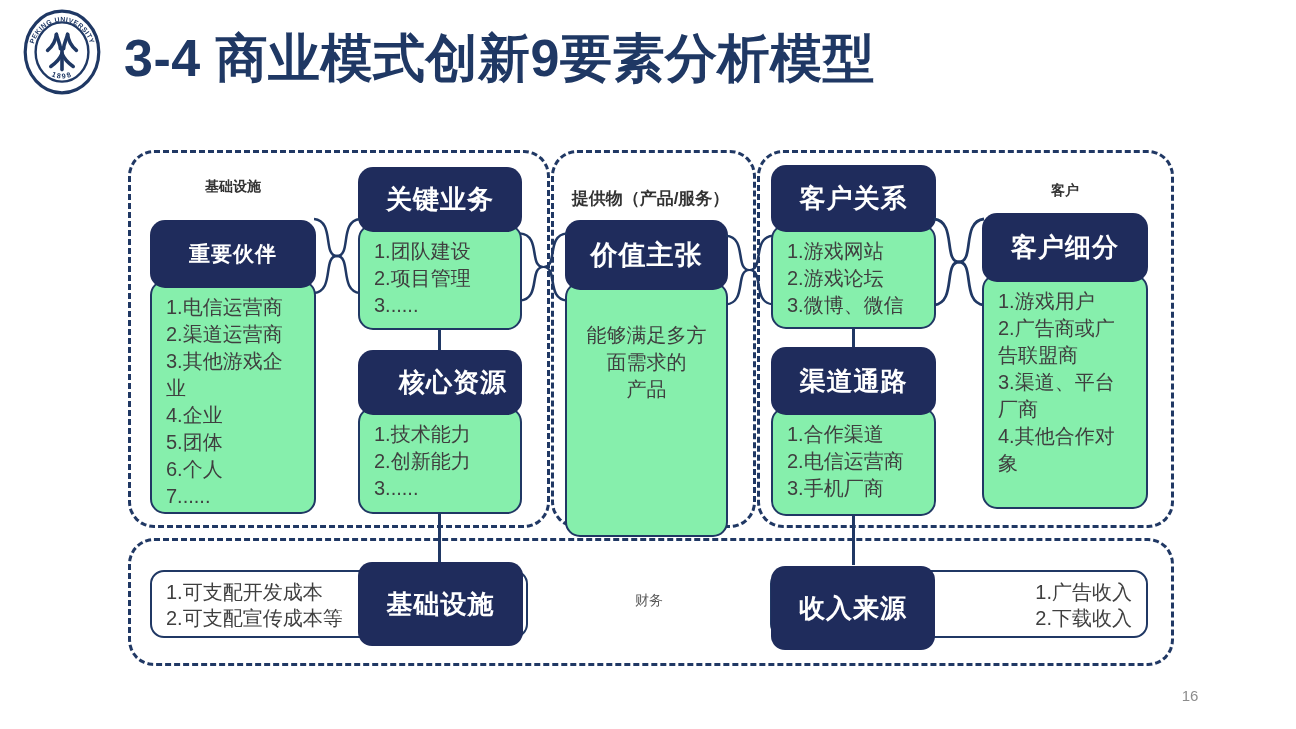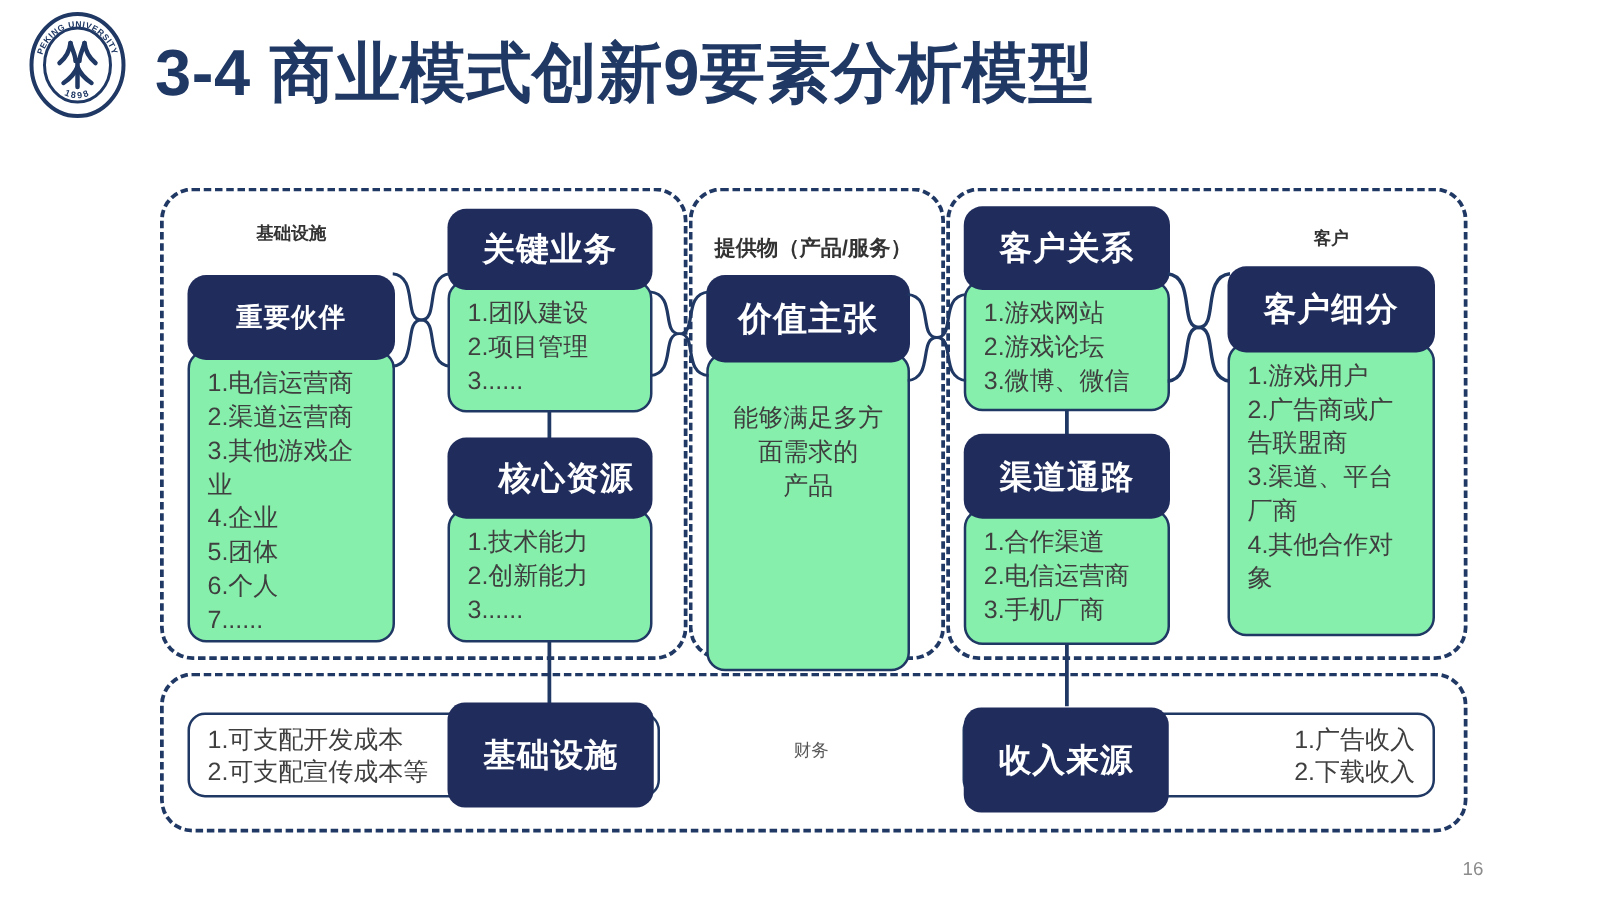--- a/index.html
+++ b/index.html
@@ -82,21 +82,21 @@
   .v4{left:852px;top:511px;height:54px;}
   .link{position:absolute;z-index:4;}
   .c1{left:314px;top:213px;width:46px;height:86px;}
   .c2{left:520px;top:228px;width:47px;height:78px;}
   .c3{left:726px;top:230px;width:47px;height:80px;}
   .c4{left:934px;top:212px;width:50px;height:100px;}
 
   
   .footer-text{position:absolute;left:383px;top:687px;width:500px;text-align:center;
                font-size:15px;color:#8C8C8C;}
-  .page-number{position:absolute;left:1170px;top:687px;width:40px;text-align:left;
+  .page-number{position:absolute;left:1170px;top:687px;width:40px;text-align:center;
                font-size:15px;color:#8C8C8C;}
 </style>
 </head>
 <body>
 
 <div class="slide">
 
   <svg class="logo" viewBox="0 0 100 110">
     <defs>
       <path id="arcTop" d="M 13,58 A 37,41 0 0 1 87,58"></path>

